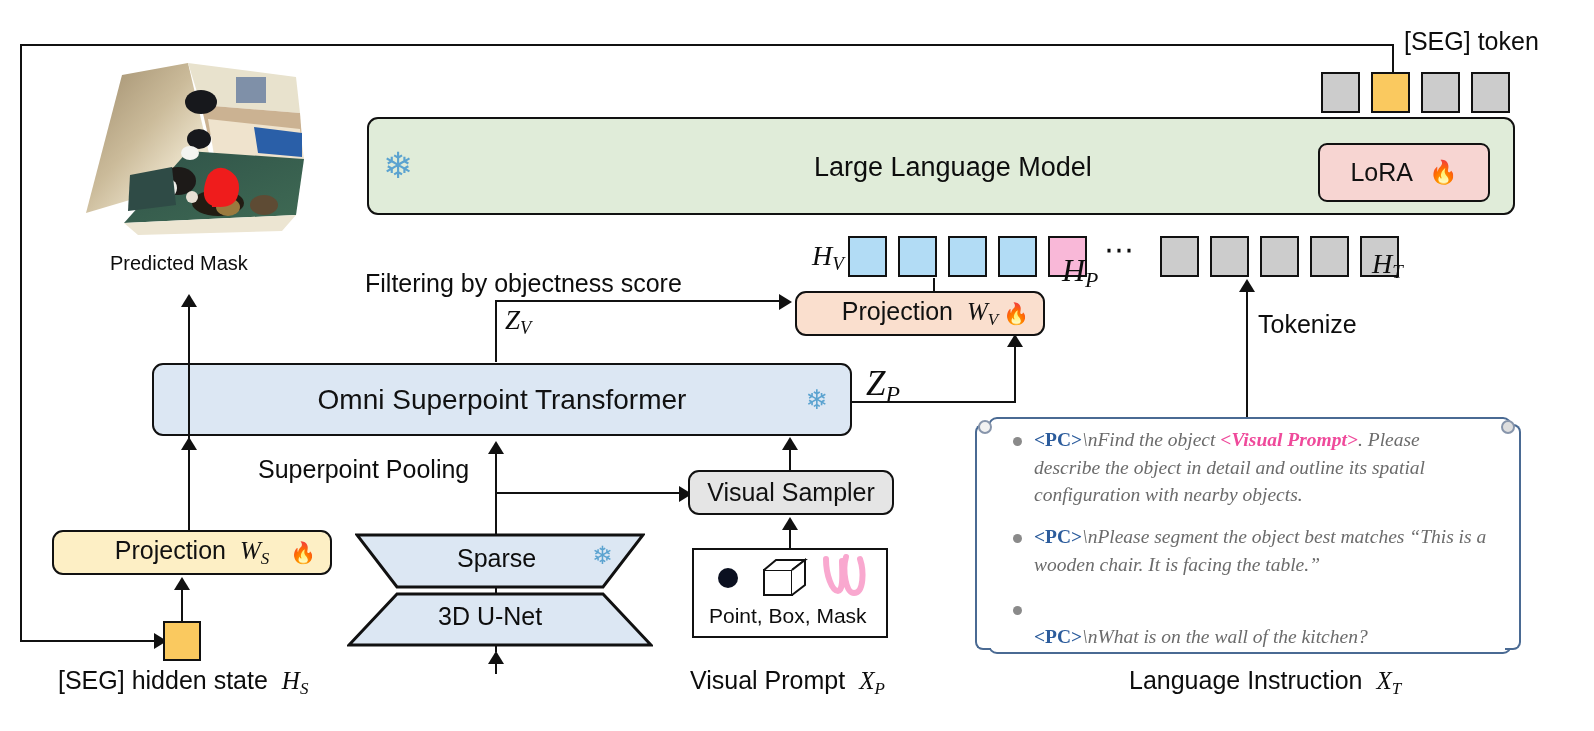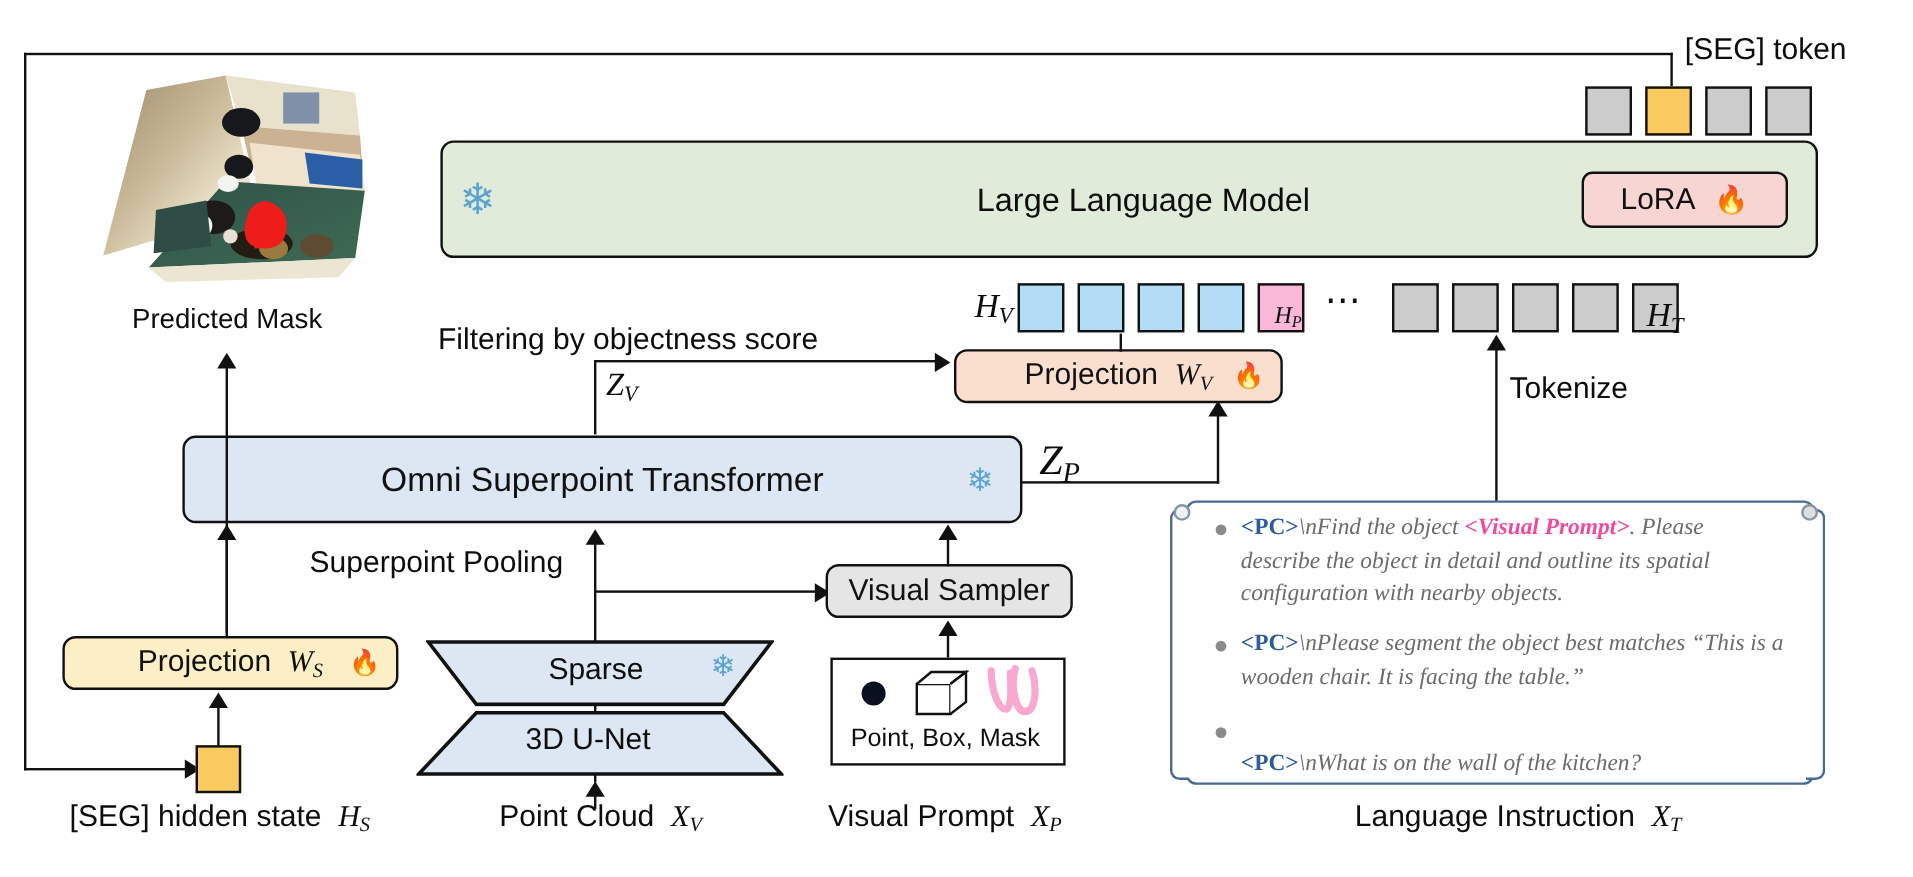--- a/index.html
+++ b/index.html
@@ -59,57 +59,57 @@
     <div class="tok" style="background:#fac95f;"></div>
     <div class="tok" style="background:#cccccc;"></div>
     <div class="tok" style="background:#cccccc;margin-right:0;"></div>
   </div>
 
   <div class="rbox abs" style="left:367px;top:117px;width:1148px;height:98px;background:#e0ecd9;">
   </div>
   <div class="snow abs" style="left:383px;top:148px;font-size:36px;">❄</div>
   <div class="lbl" style="left:814px;top:152px;font-size:27px;">Large Language Model</div>
 
-  <div class="rbox abs" style="left:1318px;top:143px;width:172px;height:47px;background:#f7d5d2;
+  <div class="rbox abs" style="left:1318px;top:143px;width:172px;height:59px;background:#f7d5d2;
               border-radius:9px;">
     <span style="font-size:25px;">LoRA</span>
     <span class="flame" style="font-size:23px;margin-left:16px;">🔥</span>
   </div>
 
   <div class="lbl mathi" style="left:812px;top:240px;font-size:28px;">
     <span>H</span><span class="sub">V</span>
   </div>
 
   <div class="tokrow" style="left:848px;top:236px;">
     <div class="tok" style="background:#b2dcf5;"></div>
     <div class="tok" style="background:#b2dcf5;"></div>
     <div class="tok" style="background:#b2dcf5;"></div>
     <div class="tok" style="background:#b2dcf5;"></div>
     <div class="tok" style="background:#f9b8d8;margin-right:0;"></div>
   </div>
 
-  <div class="lbl mathi" style="left:1062px;top:252px;font-size:20px;">
+  <div class="lbl mathi" style="left:1062px;top:252px;font-size:32px;">
     <span>H</span><span class="sub">P</span>
   </div>
 
   <div class="lbl" style="left:1104px;top:232px;font-size:30px;letter-spacing:2px;">⋯</div>
 
   <div class="tokrow" style="left:1160px;top:236px;">
     <div class="tok" style="background:#cccccc;"></div>
     <div class="tok" style="background:#cccccc;"></div>
     <div class="tok" style="background:#cccccc;"></div>
     <div class="tok" style="background:#cccccc;"></div>
     <div class="tok" style="background:#cccccc;margin-right:0;"></div>
   </div>
 
   <div class="lbl mathi" style="left:1372px;top:248px;font-size:28px;">
     <span>H</span><span class="sub">T</span>
   </div>
 
-  <div class="rbox abs" style="left:795px;top:291px;width:274px;height:45px;background:#fadfce;">
+  <div class="rbox abs" style="left:795px;top:291px;width:250px;height:45px;background:#fadfce;">
     <span style="font-size:25px;">
       <span>Projection</span>
       <span class="mathi" style="margin-left:7px;"><span>W</span><span class="sub">V</span></span>
     </span>
     <span class="flame" style="position:absolute;right:13px;top:10px;font-size:21px;">🔥</span>
   </div>
 
   <div class="ln vln" style="left:495px;top:300px;height:62px;"></div>
   <div class="ln hln" style="left:495px;top:300px;width:286px;"></div>
   <div class="arr arr-right" style="left:779px;top:294px;"></div>
@@ -267,34 +267,30 @@
       <path d="M140 120 q10 -12 22 -4 q12 8 8 24 q-3 12 -18 12 q-14 0 -16 -12
                q-1 -8 4 -20 z" fill="#ef1c1c"></path>
       <rect x="144" y="134" width="5" height="18" fill="#ef1c1c"></rect>
 
       <polygon points="56,168 228,160 214,176 70,180" fill="#ece5d2"></polygon>
 
       <polygon points="62,120 104,112 108,150 60,156" fill="#2f4b46"></polygon>
     </svg>
   </div>
 
-  <div class="lbl" style="left:110px;top:252px;font-size:23px;">Predicted Mask</div>
+  <div class="lbl" style="left:110px;top:252px;font-size:20px;">Predicted Mask</div>
 
   <div class="ln vln" style="left:188px;top:305px;height:222px;"></div>
   <div class="arr arr-up" style="left:181px;top:294px;"></div>
 
   <div class="lbl" style="left:58px;top:666px;font-size:25px;">
     <span>[SEG] hidden state</span>
     <span class="mathi" style="margin-left:7px;"><span>H</span><span class="sub">S</span></span>
   </div>
 
-  <div class="lbl" style="left:416px;top:666px;font-size:25px;">
-    <span>Point Cloud</span>
-    <span class="mathi" style="margin-left:7px;"><span>X</span><span class="sub">V</span></span>
-  </div>
 
   <div class="lbl" style="left:690px;top:666px;font-size:25px;">
     <span>Visual Prompt</span>
     <span class="mathi" style="margin-left:7px;"><span>X</span><span class="sub">P</span></span>
   </div>
 
   <div class="lbl" style="left:1129px;top:666px;font-size:25px;">
     <span>Language Instruction</span>
     <span class="mathi" style="margin-left:7px;"><span>X</span><span class="sub">T</span></span>
   </div>

